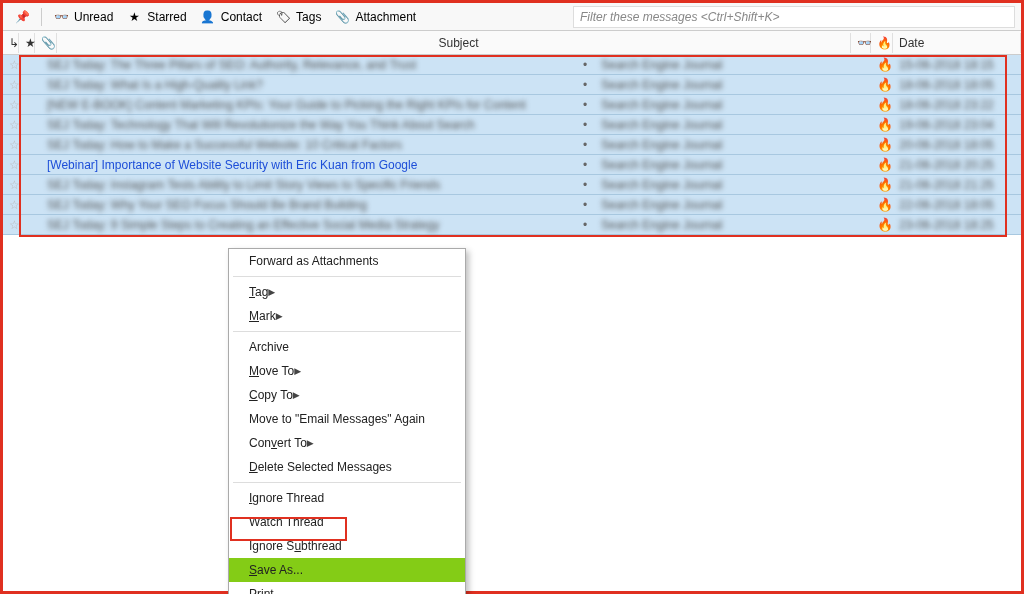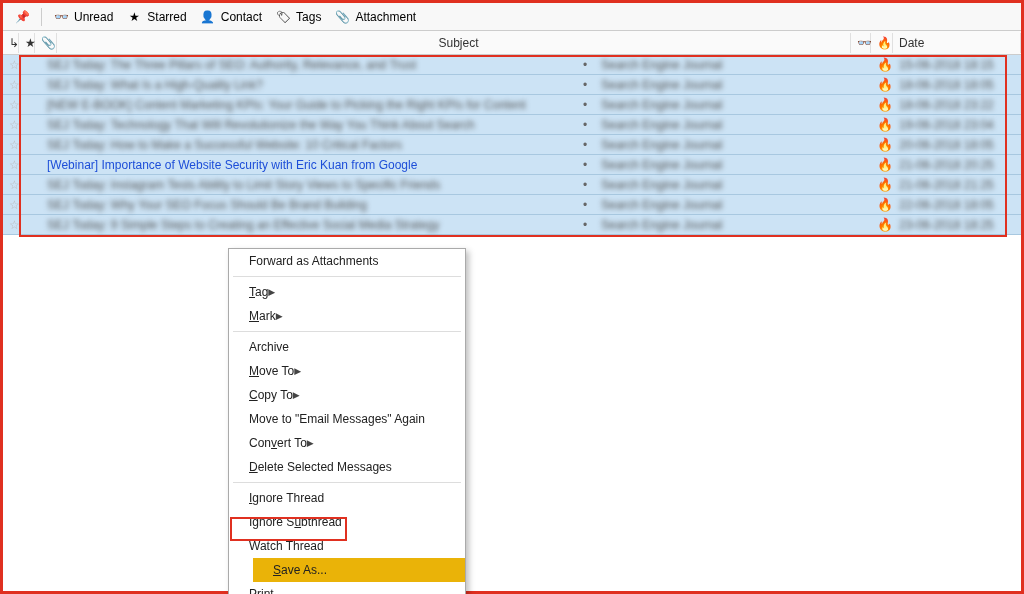--- a/index.html
+++ b/index.html
@@ -33,21 +33,21 @@
 .cell-subject { flex: 1; padding-left: 32px; color: #555; filter: blur(2.5px); }
 .cell-subject.sharp { filter: none; color: #1d4ed8; }
 .cell-dot { width: 20px; text-align: center; color: #666; }
 .cell-from { width: 276px; color: #555; filter: blur(2.5px); }
 .cell-fire { width: 22px; text-align: center; }
 .cell-date { width: 128px; color: #555; filter: blur(2.5px); }
 .fire-icon { color: #f07000; font-size: 13px; }
 
 .context-menu { position: absolute; top: 245px; left: 225px; width: 238px; background: #fff; border: 1px solid #aaa; box-shadow: 3px 3px 6px rgba(0,0,0,0.25); z-index: 10; }
 .menu-item { display: flex; align-items: center; justify-content: flex-start; padding: 5px 20px 5px 20px; cursor: default; color: #222; }
-.menu-item.highlight { background: #eab308; margin-left: 24px; }
+.menu-item.highlight { background: #84cc16; }
 .menu-sep { height: 1px; background: #ddd; margin: 3px 4px; }
 .submenu-arrow { color: #444; font-size: 9px; }
 .menu-item .underline { text-decoration: underline; }
 .highlight-border { position: absolute; border: 2px solid #e03020; pointer-events: none; z-index: 12; top: 514px; left: 227px; width: 117px; height: 24px; }
 
 .icon { display: inline-block; width: 14px; text-align: center; }
 </style>
 </head>
 <body>
 
@@ -72,20 +72,21 @@
         </div>
       <div class="toolbar-filter">
           <span class="icon">🏷</span>
           <span>Tags</span>
         </div>
       <div class="toolbar-filter">
           <span class="icon">📎</span>
           <span>Attachment</span>
         </div>
     </div>
+    <div class="search-box">Filter these messages &lt;Ctrl+Shift+K&gt;</div>
   </div>
 
   <div class="columns">
     <div class="col col-thread">↳</div>
     <div class="col col-star">★</div>
     <div class="col col-attach">📎</div>
     <div class="col col-subject">Subject</div>
     <div class="col col-read">👓</div>
     <div class="col col-priority">🔥</div>
     <div class="col col-date">Date</div>
@@ -211,24 +212,24 @@
         <span class="submenu-arrow">▶</span>
       </div>
     <div class="menu-item">
         <span><span class="underline">D</span>elete Selected Messages</span>
       </div>
     <div class="menu-sep"></div>
     <div class="menu-item">
         <span><span class="underline">I</span>gnore Thread</span>
       </div>
     <div class="menu-item">
+        <span>Watch Thread</span>
+      </div>
+    <div class="menu-item">
         <span>Ignore S<span class="underline">u</span>bthread</span>
-      </div>
-    <div class="menu-item">
-        <span>Watch Thread</span>
       </div>
     <div class="menu-item highlight">
         <span><span class="underline">S</span>ave As...</span>
       </div>
     <div class="menu-item">
         <span><span class="underline">P</span>rint...</span>
       </div>
 
   </div>
   <div class="highlight-border"></div>

